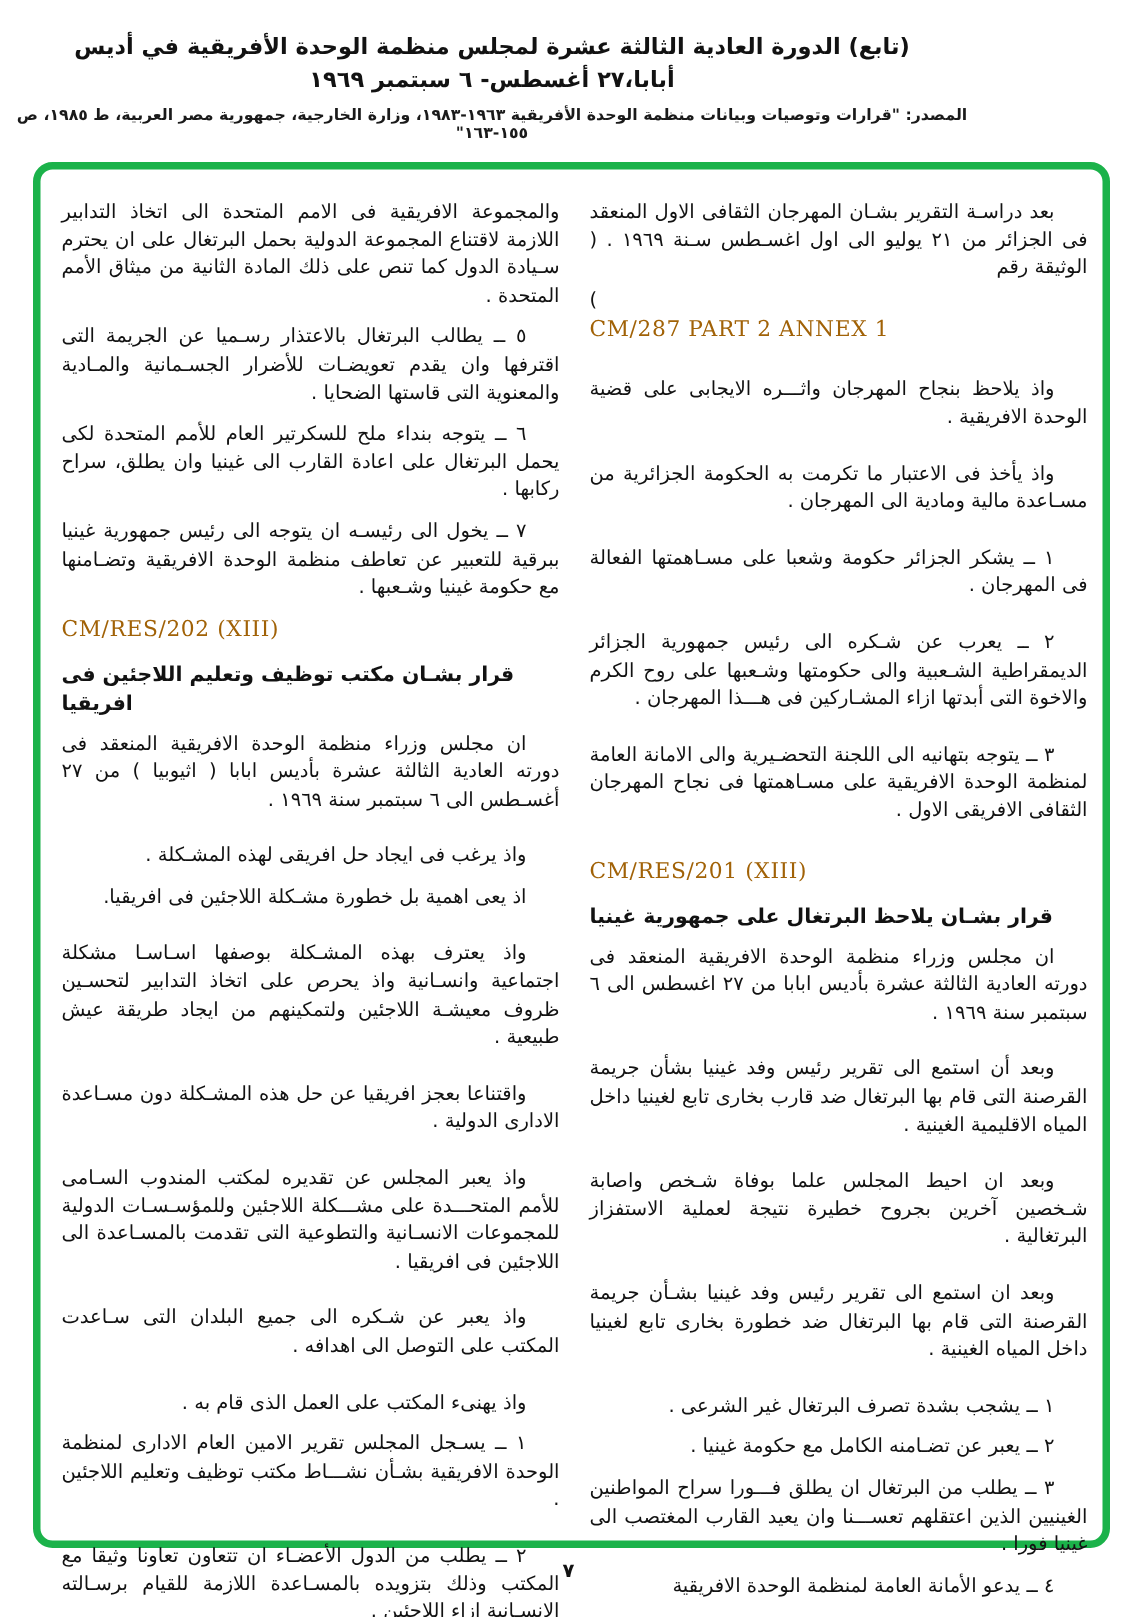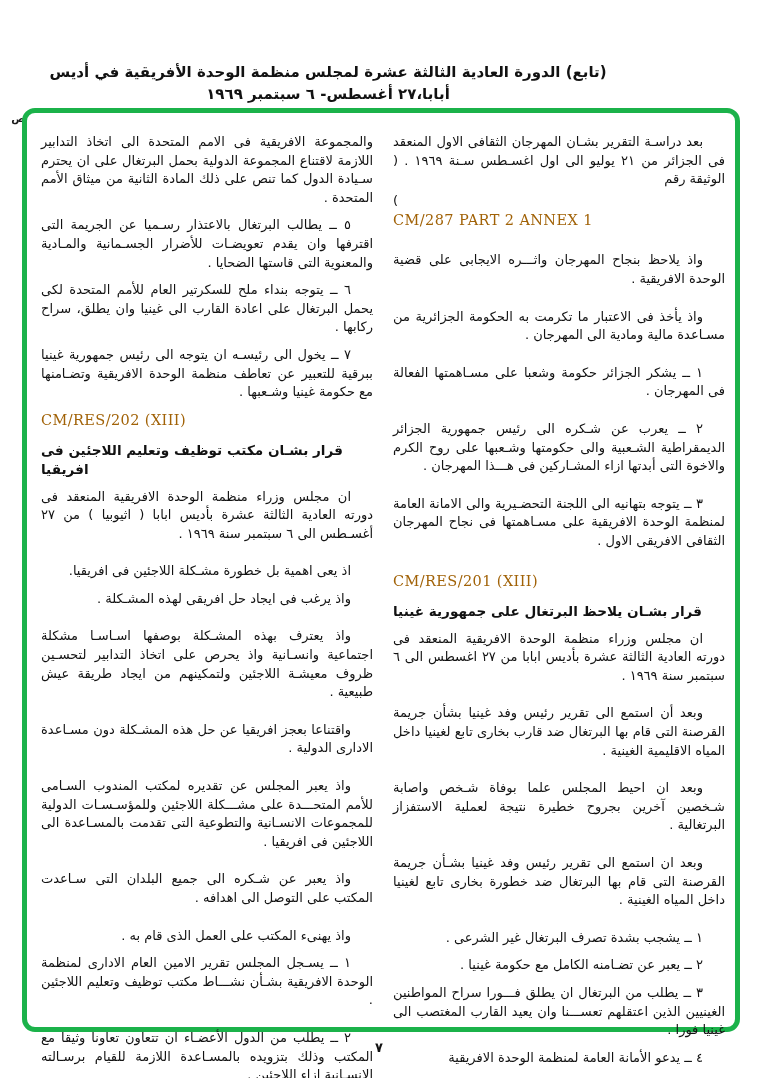--- a/index.html
+++ b/index.html
@@ -6,21 +6,21 @@
   body {
     width: 758px; height: 1078px;
     font-family: "DejaVu Sans", sans-serif;
     color: #121212;
     position: relative;
     overflow: hidden;
   }
   .page { position: absolute; inset: 0; background: #ffffff; }
 
   
-  .header { position: absolute; top: 20px; left: 0; width: 656px; text-align: center; direction: rtl; margin-top: 41px; }
+  .header { position: absolute; top: 20px; left: 0; width: 656px; text-align: center; direction: rtl; }
   .header .title {
     font-size: 15px; font-weight: bold; letter-spacing: 0; line-height: 22px;
     padding: 0 40px;
   }
   .header .source {
     font-size: 10.5px; font-weight: bold; margin-top: 7px; color: #1a1a1a;
   }
 
   
   .frame {
@@ -117,22 +117,22 @@
 
       <div class="col">
         <p class="no-indent">والمجموعة الافريقية فى الامم المتحدة الى اتخاذ التدابير اللازمة لاقتناع المجموعة الدولية بحمل البرتغال على ان يحترم سـيادة الدول كما تنص على ذلك المادة الثانية من ميثاق الأمم المتحدة .</p>
         <p>٥ ــ يطالب البرتغال بالاعتذار رسـميا عن الجريمة التى اقترفها وان يقدم تعويضـات للأضرار الجسـمانية والمـادية والمعنوية التى قاستها الضحايا .</p>
         <p>٦ ــ يتوجه بنداء ملح للسكرتير العام للأمم المتحدة لكى يحمل البرتغال على اعادة القارب الى غينيا وان يطلق، سراح ركابها .</p>
         <p>٧ ــ يخول الى رئيسـه ان يتوجه الى رئيس جمهورية غينيا ببرقية للتعبير عن تعاطف منظمة الوحدة الافريقية وتضـامنها مع حكومة غينيا وشـعبها .</p>
         <div class="doc-number">CM/RES/202  (XIII)</div>
         <p class="res-heading">قرار بشـان مكتب توظيف وتعليم اللاجئين فى افريقيا</p>
         <p>ان مجلس وزراء منظمة الوحدة الافريقية المنعقد فى دورته العادية الثالثة عشرة بأديس ابابا ( اثيوبيا ) من ٢٧ أغسـطس الى ٦ سبتمبر سنة ١٩٦٩ .</p>
         <div class="gap-lg"></div>
+        <p>واذ يرغب فى ايجاد حل افريقى لهذه المشـكلة .</p>
         <p>اذ يعى اهمية بل خطورة مشـكلة اللاجئين فى افريقيا.</p>
-        <p>واذ يرغب فى ايجاد حل افريقى لهذه المشـكلة .</p>
         <div class="gap-lg"></div>
         <p>واذ يعترف بهذه المشـكلة بوصفها اسـاسـا مشكلة اجتماعية وانسـانية واذ يحرص على اتخاذ التدابير لتحسـين ظروف معيشـة اللاجئين ولتمكينهم من ايجاد طريقة عيش طبيعية .</p>
         <div class="gap-lg"></div>
         <p>واقتناعا بعجز افريقيا عن حل هذه المشـكلة دون مسـاعدة الادارى الدولية .</p>
         <div class="gap-lg"></div>
         <p>واذ يعبر المجلس عن تقديره لمكتب المندوب السـامى للأمم المتحـــدة على مشـــكلة اللاجئين وللمؤسـسـات الدولية للمجموعات الانسـانية والتطوعية التى تقدمت بالمسـاعدة الى اللاجئين فى افريقيا .</p>
         <div class="gap-lg"></div>
         <p>واذ يعبر عن شـكره الى جميع البلدان التى سـاعدت المكتب على التوصل الى اهدافه .</p>
         <div class="gap-lg"></div>
         <p>واذ يهنىء المكتب على العمل الذى قام به .</p>

